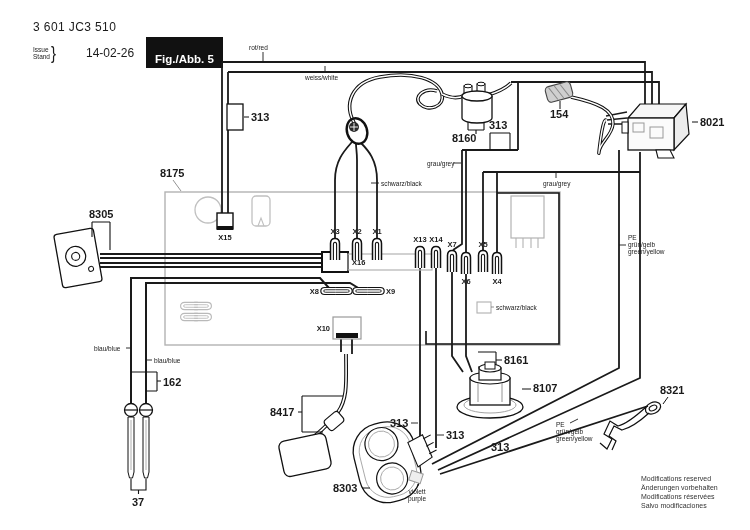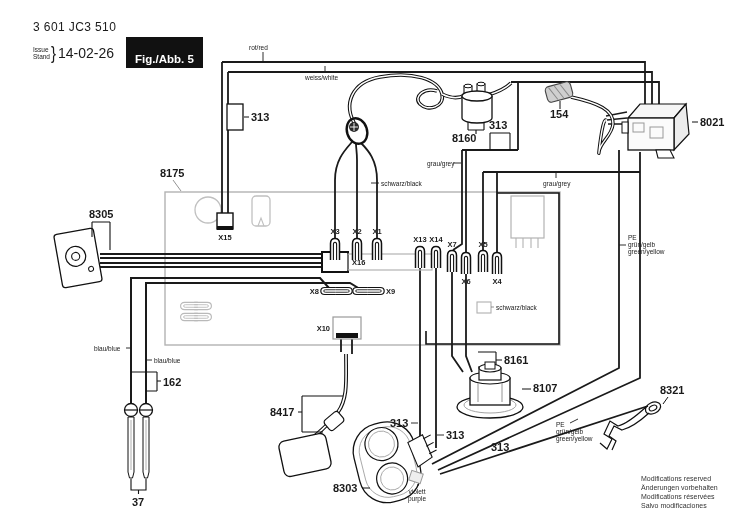--- a/index.html
+++ b/index.html
@@ -4,21 +4,21 @@
 <style>
   html,body{margin:0;padding:0;background:#fff;}
   .canvas{position:relative;width:750px;height:530px;background:#fff;overflow:hidden;
           font-family:"Liberation Sans","DejaVu Sans",sans-serif;}
   .canvas svg{position:absolute;left:0;top:0;}
   #title-block{position:absolute;left:33px;top:20px;color:#1a1a1a;}
   .tb-part{font-size:12px;letter-spacing:.4px;}
   .tb-row{display:flex;align-items:center;margin-top:3px;}
   .tb-issue{font-size:6.5px;line-height:7px;}
   .tb-brace{font-size:15px;transform:scaleY(1.25);margin:0 2px 0 1px;}
-  .tb-date{font-size:14px;}
+  .tb-date{font-size:12px;margin-left:28px;}
   .tb-fig{background:#111;color:#fff;font-weight:bold;font-size:11.5px;
           padding:16px 9px 3px 9px;margin-left:12px;white-space:nowrap;}
   text{fill:#1a1a1a;}
   .pn{font-size:11px;font-weight:bold;}
   .xl{font-size:7.5px;font-weight:bold;}
   .cl{font-size:6.5px;}
   .ft{font-size:7px;fill:#333;}
 </style>
 </head>
 <body>

